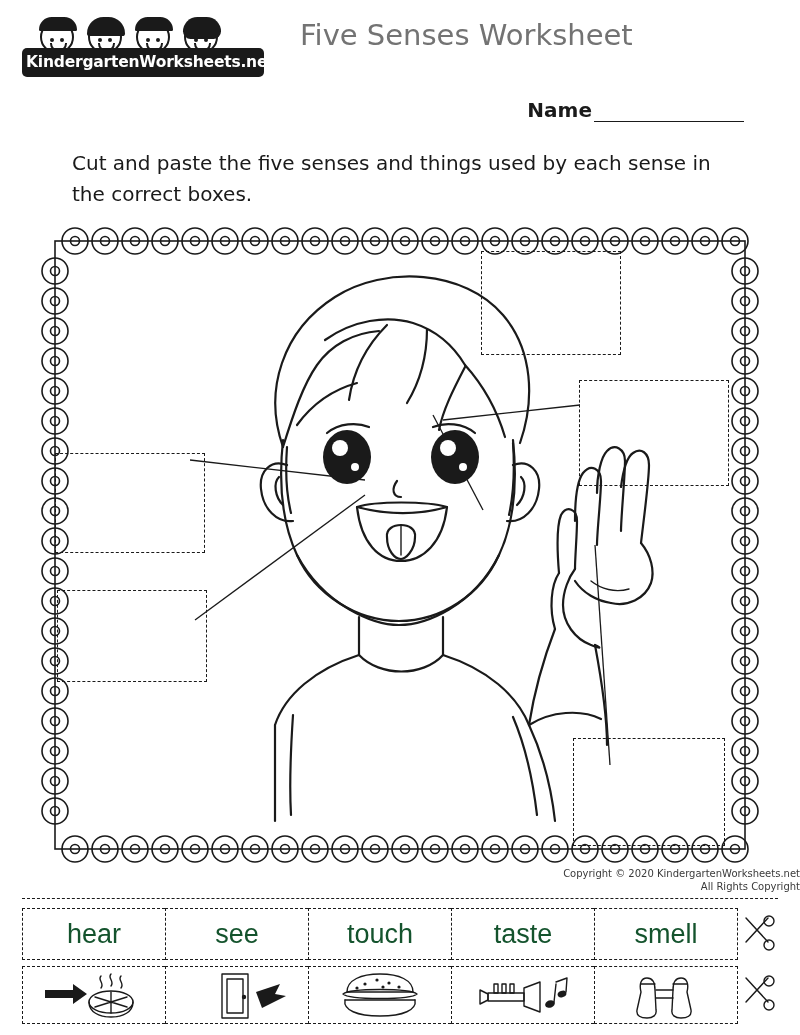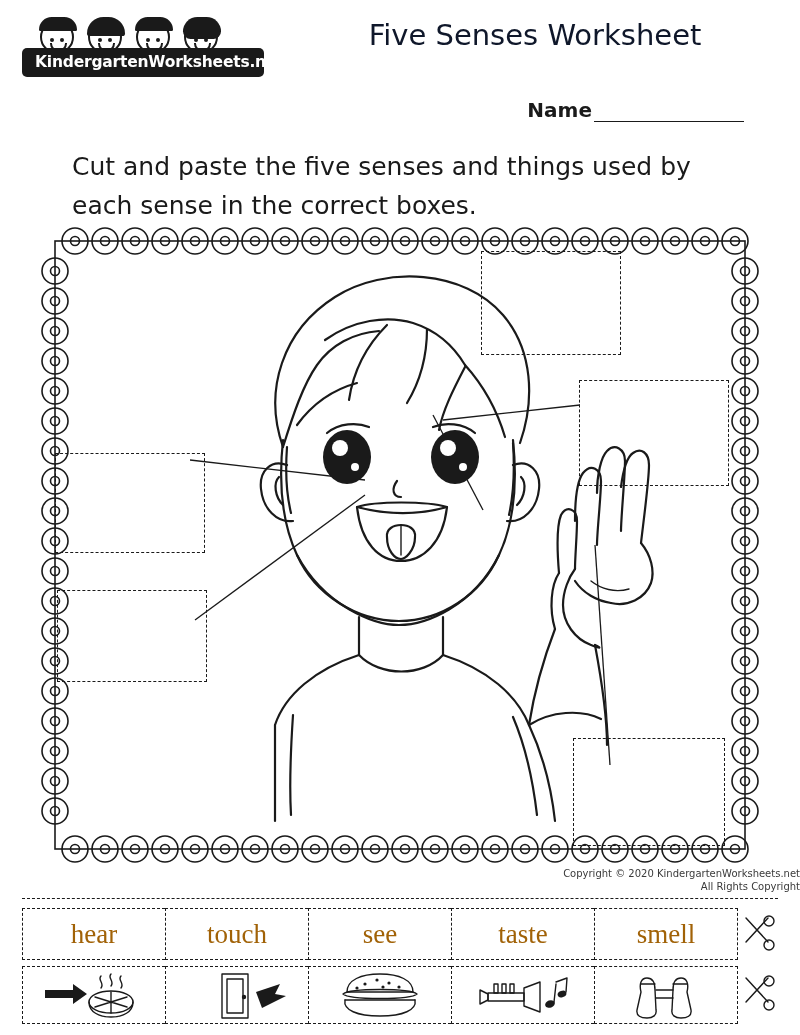--- a/index.html
+++ b/index.html
@@ -76,21 +76,21 @@
     border: 2px solid #1a1a1a;
     border-top: none;
     border-radius: 0 0 13px 13px;
     left: 8px; top: 21px;
   }
   .logo-bar {
     position: relative;
     margin-top: -6px;
     background: #1a1a1a;
     border-radius: 5px;
-    padding: 5px 10px 6px 13px;
+    padding: 5px 10px 6px 4px;
     width: 242px;
     box-sizing: border-box;
   }
   .logo-bar .txt {
     color: #fff;
     font-family: "DejaVu Sans", sans-serif;
     font-size: 15.5px;
     font-weight: bold;
     letter-spacing: -0.2px;
     white-space: nowrap;
@@ -101,24 +101,23 @@
     top: 100px;
     font-size: 13.5px;
     color: #3a3a3a;
     font-family: "DejaVu Sans", sans-serif;
   }
   .title {
     position: absolute;
     left: 300px;
     top: 18px;
     width: 470px;
-    text-align: center;
     font-family: "DejaVu Sans", sans-serif;
     font-size: 29px;
-    color: #0f172a;
+    color: #737373;
   }
   .name-line {
     position: absolute;
     right: 56px;
     top: 98px;
     font-size: 20px;
     color: #1a1a1a;
     font-family: "DejaVu Sans", sans-serif;
     white-space: nowrap;
     font-weight: bold;
@@ -131,21 +130,21 @@
     height: 20px;
     vertical-align: bottom;
   }
 
   
   .instructions {
     position: absolute;
     left: 72px;
     top: 148px;
     width: 670px;
-    font-size: 25px;
+    font-size: 20px;
     line-height: 1.55;
     color: #1a1a1a;
     font-family: "DejaVu Sans", sans-serif;
   }
 
   
   .frame {
     position: absolute;
     left: 35px;
     top: 225px;
@@ -204,22 +203,22 @@
     border-right: none;
     box-sizing: border-box;
     display: flex;
     align-items: center;
     justify-content: center;
     height: 100%;
   }
   .cell:last-child { border-right: 1.5px dashed #1a1a1a; }
   .word-cell {
     font-size: 27px;
-    color: #a16207;
-    font-family: Liberation Serif, serif;
+    color: #14532d;
+    font-family: Liberation Sans, sans-serif;
   }
   .strip-words { top: 10px; height: 52px; }
   .strip-pics  { top: 68px; height: 58px; }
 
   .scissors {
     position: absolute;
     right: 2px;
   }
   svg { display: block; }
   .ink { stroke: #1a1a1a; fill: none; stroke-width: 2.2; stroke-linecap: round; stroke-linejoin: round; }
@@ -585,22 +584,22 @@
   <div>Copyright © 2020 KindergartenWorksheets.net</div>
   <div>All Rights Copyright</div>
 </div>
 
 <div class="cut-area">
 
   <div class="cutline" style="top:0;"></div>
 
   <div class="strip strip-words">
     <div class="cell word-cell">hear</div>
+    <div class="cell word-cell">see</div>
     <div class="cell word-cell">touch</div>
-    <div class="cell word-cell">see</div>
     <div class="cell word-cell">taste</div>
     <div class="cell word-cell">smell</div>
   </div>
 
   <div class="strip strip-pics">
 
     <div class="cell">
       <svg width="110" height="50" viewBox="0 0 110 50">
         <path class="solidk" d="M6 20 L34 20 L34 14 L48 24 L34 34 L34 28 L6 28 Z"></path>
         <path class="ink-thin" d="M62 6 C58 10 66 13 62 18"></path>

